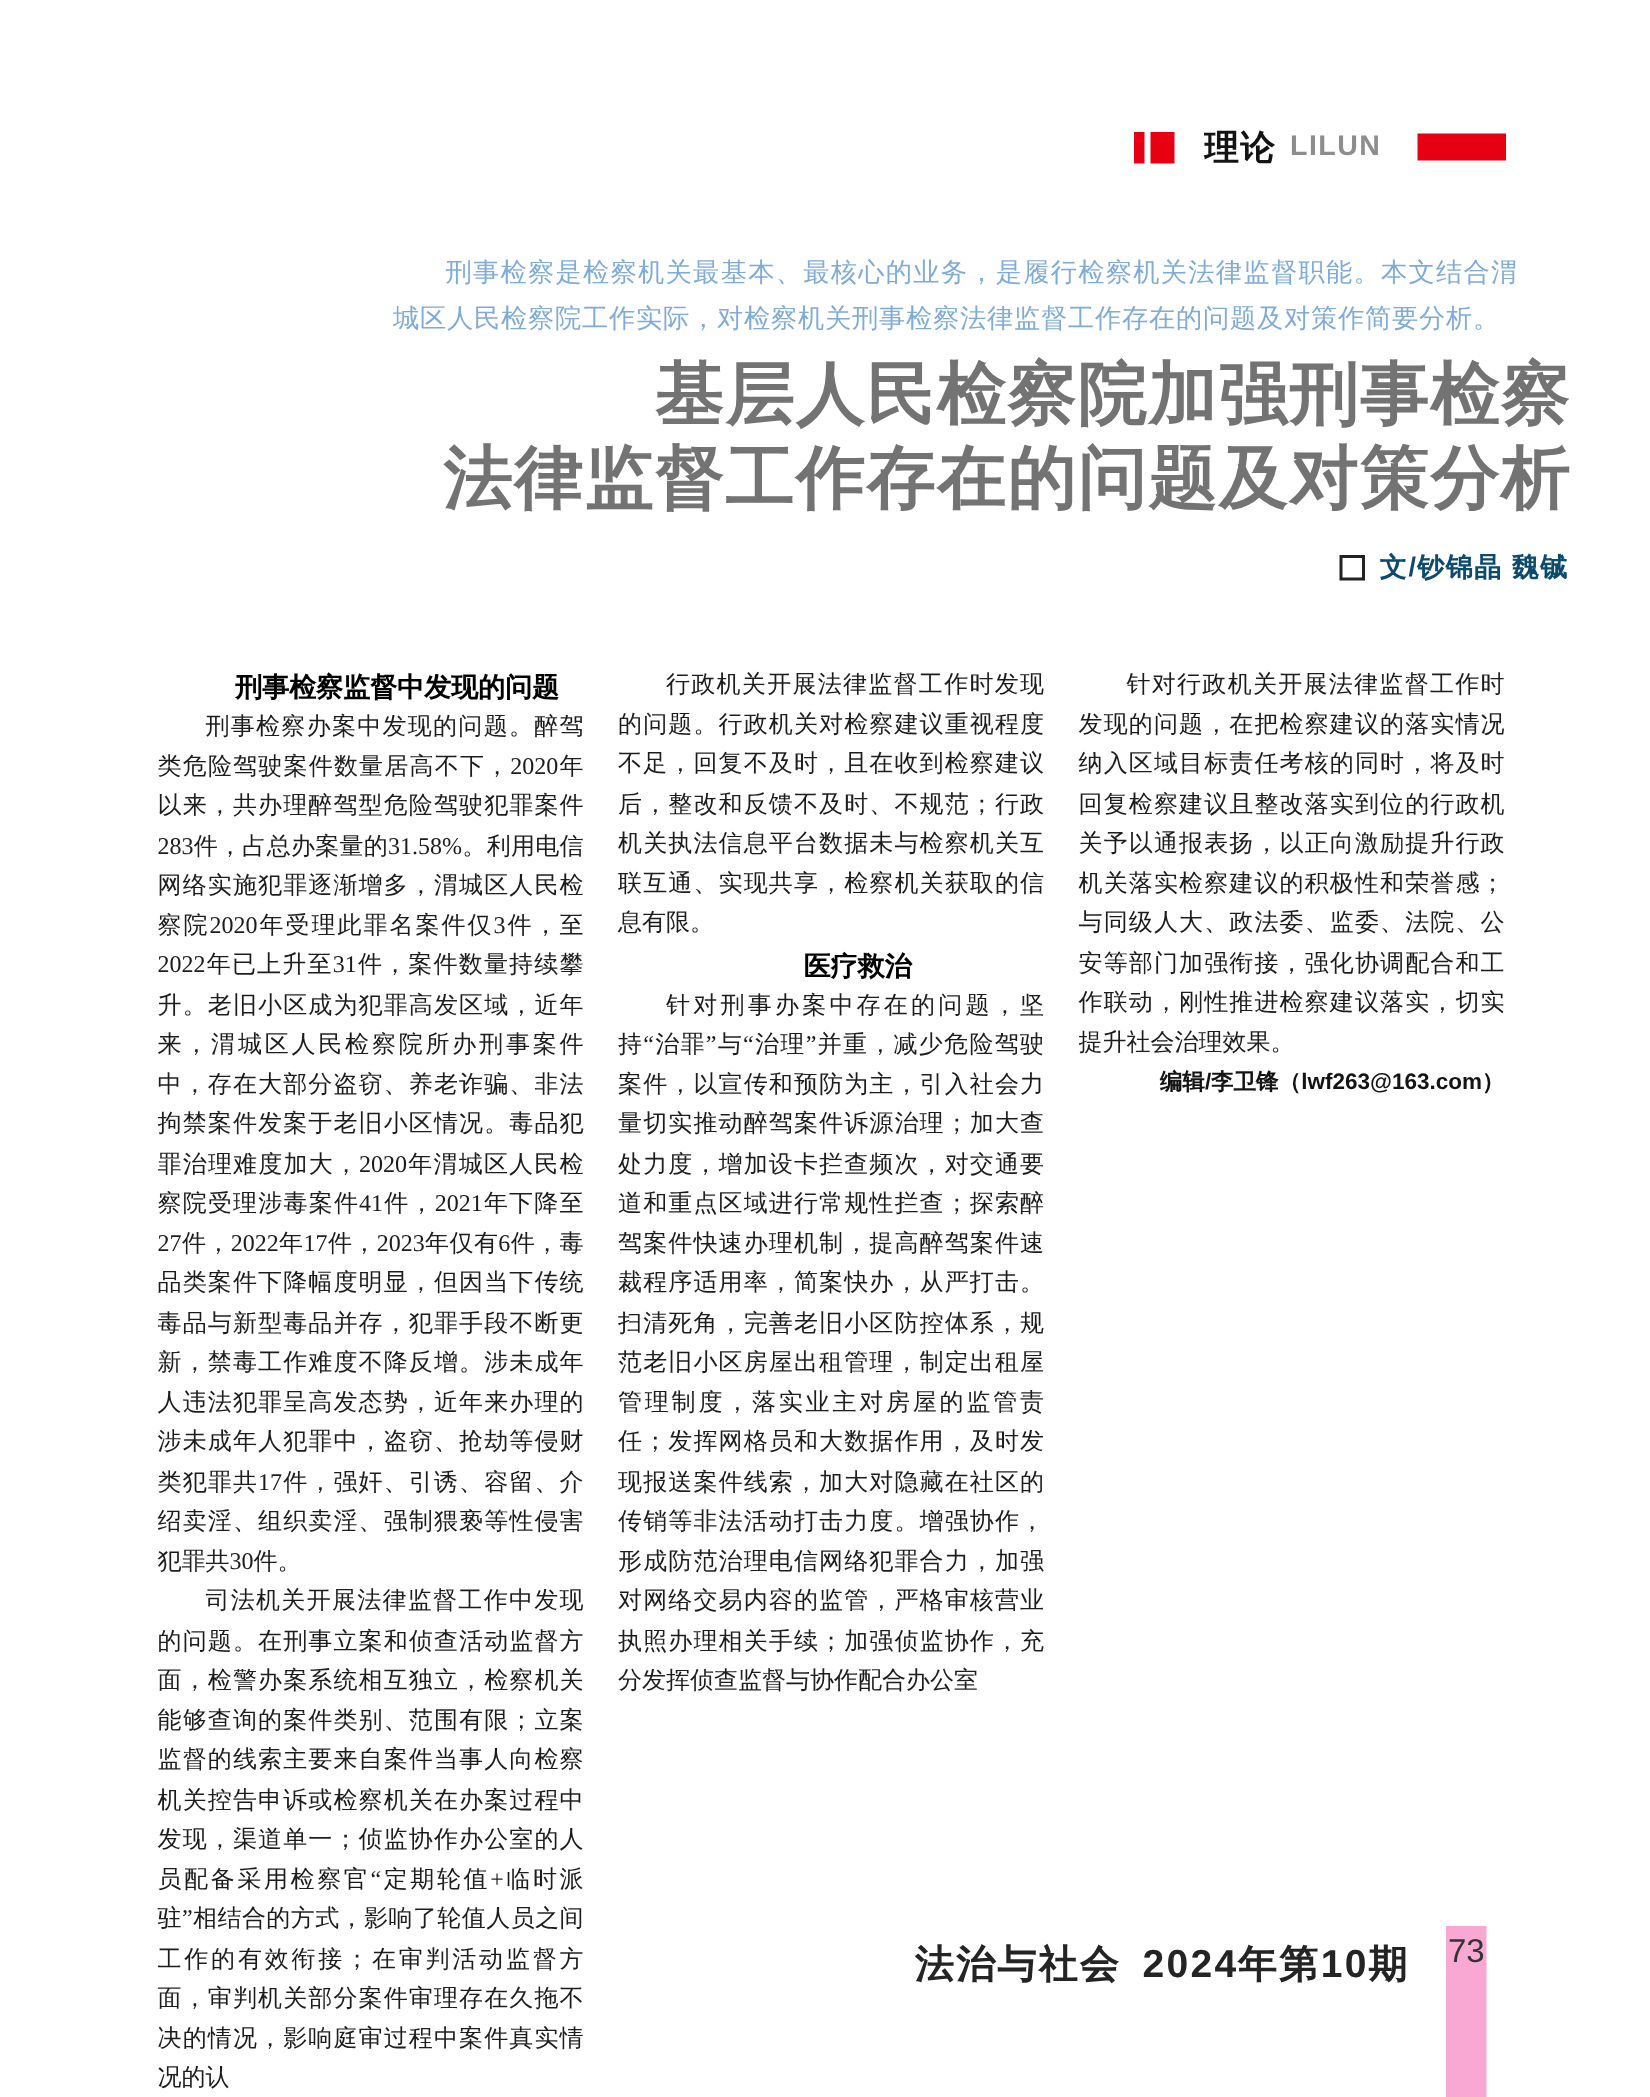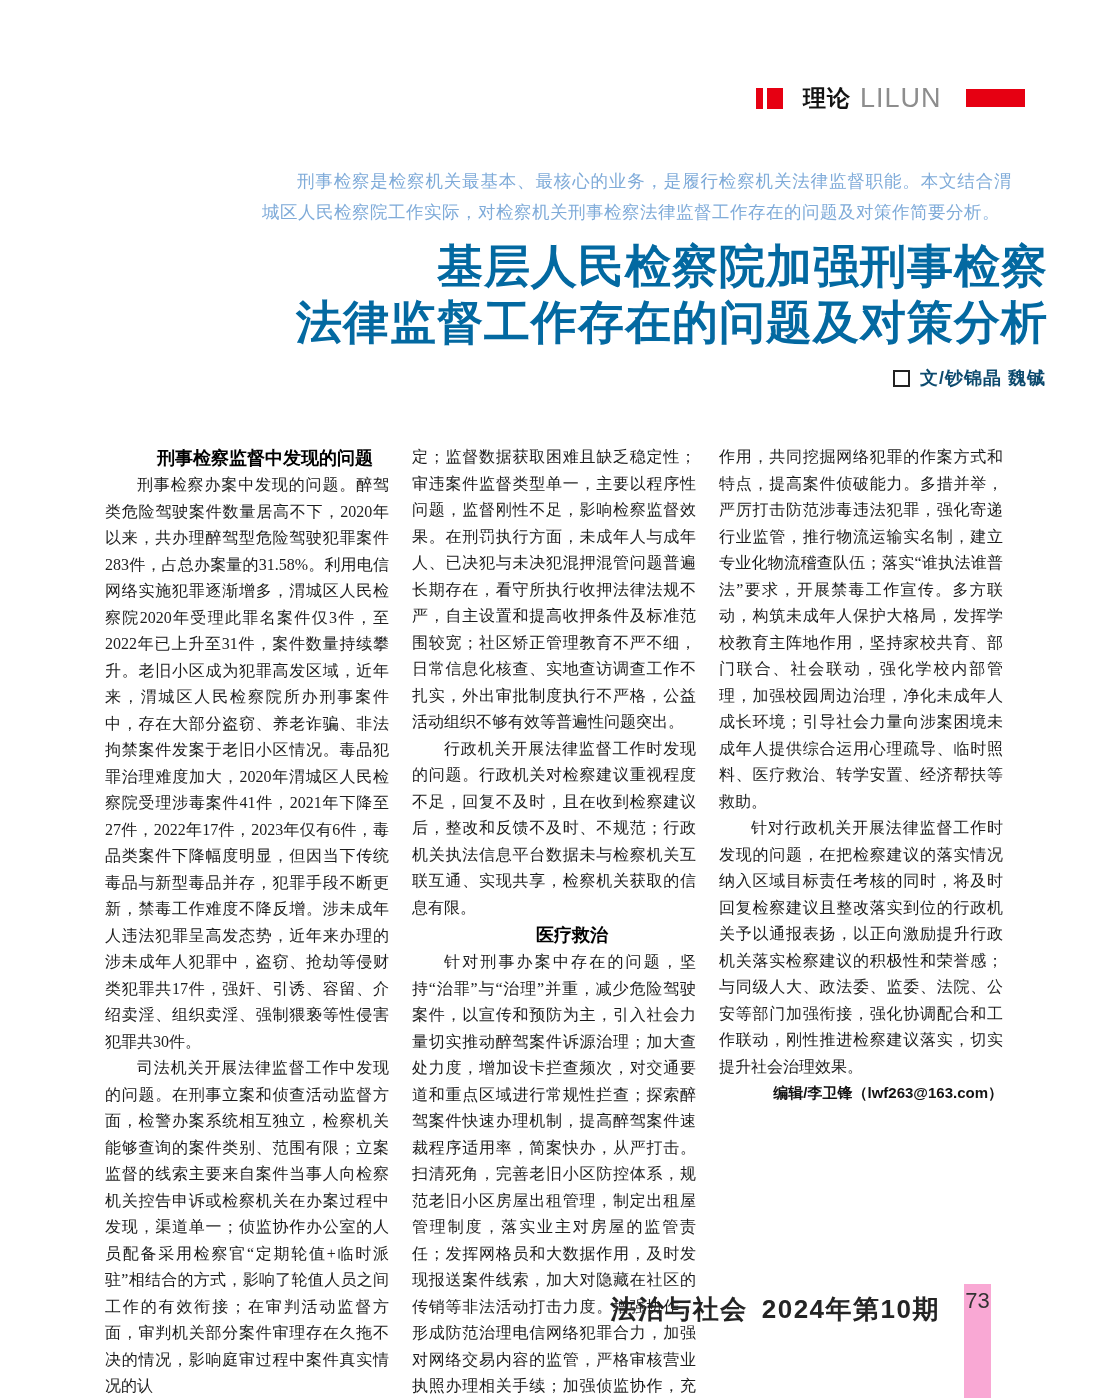--- a/index.html
+++ b/index.html
@@ -7,34 +7,34 @@
     position:relative;width:1100px;height:1398px;margin:0 auto;
     background:#ffffff;overflow:hidden;
     font-family:"Liberation Sans", sans-serif;
     padding-left:36px;
   }
   
   .masthead{position:absolute;top:86px;left:756px;display:flex;align-items:center;height:24px;}
   .mh-bar-thin{width:7px;height:21px;background:#e60012;}
   .mh-bar-thick{width:16px;height:21px;background:#e60012;margin-left:4px;}
   .mh-cn{margin-left:20px;font-size:23px;font-weight:bold;color:#131313;letter-spacing:1px;}
-  .mh-en{margin-left:9px;font-size:27px;color:#8d8d8d;letter-spacing:1px;}
+  .mh-en{margin-left:9px;font-size:19px;color:#8d8d8d;letter-spacing:1px;font-weight:bold;}
   .mh-rect{width:59px;height:18px;background:#e60012;margin-left:24px;}
   
   .intro{
     position:absolute;left:262px;top:166px;width:750px;
     font-size:17.5px;line-height:31px;color:#7fabd9;
     text-align:justify;text-indent:2em;letter-spacing:0.5px;
   }
   
   .title{
     position:absolute;left:150px;right:88px;top:238px;
-    text-align:right;color:#0369a1;font-weight:bold;
+    text-align:right;color:#737373;font-weight:bold;
     font-size:46px;line-height:56px;letter-spacing:1px;
-    font-family:Liberation Sans, sans-serif;
+    font-family:Liberation Mono, monospace;
   }
   
   .author{
     position:absolute;right:90px;top:366px;display:flex;align-items:center;
     font-size:18px;font-weight:bold;color:#0c4a6e;letter-spacing:1px;
   }
   .author-square{width:13px;height:13px;border:2px solid #222;margin-right:10px;flex:0 0 auto;}
   
   .body{
     position:absolute;left:105px;top:444px;width:898px;
@@ -95,28 +95,26 @@
 
   <div class="body">
 
     <div class="col">
       <p class="col-heading">刑事检察监督中发现的问题</p>
       <p>刑事检察办案中发现的问题。醉驾类危险驾驶案件数量居高不下，2020年以来，共办理醉驾型危险驾驶犯罪案件283件，占总办案量的31.58%。利用电信网络实施犯罪逐渐增多，渭城区人民检察院2020年受理此罪名案件仅3件，至2022年已上升至31件，案件数量持续攀升。老旧小区成为犯罪高发区域，近年来，渭城区人民检察院所办刑事案件中，存在大部分盗窃、养老诈骗、非法拘禁案件发案于老旧小区情况。毒品犯罪治理难度加大，2020年渭城区人民检察院受理涉毒案件41件，2021年下降至27件，2022年17件，2023年仅有6件，毒品类案件下降幅度明显，但因当下传统毒品与新型毒品并存，犯罪手段不断更新，禁毒工作难度不降反增。涉未成年人违法犯罪呈高发态势，近年来办理的涉未成年人犯罪中，盗窃、抢劫等侵财类犯罪共17件，强奸、引诱、容留、介绍卖淫、组织卖淫、强制猥亵等性侵害犯罪共30件。</p>
       <p>司法机关开展法律监督工作中发现的问题。在刑事立案和侦查活动监督方面，检警办案系统相互独立，检察机关能够查询的案件类别、范围有限；立案监督的线索主要来自案件当事人向检察机关控告申诉或检察机关在办案过程中发现，渠道单一；侦监协作办公室的人员配备采用检察官“定期轮值+临时派驻”相结合的方式，影响了轮值人员之间工作的有效衔接；在审判活动监督方面，审判机关部分案件审理存在久拖不决的情况，影响庭审过程中案件真实情况的认</p>
     </div>
 
     <div class="col">
-      <p class="cont">定；监督数据获取困难且缺乏稳定性；审违案件监督类型单一，主要以程序性问题，监督刚性不足，影响检察监督效果。在刑罚执行方面，未成年人与成年人、已决犯与未决犯混押混管问题普遍长期存在，看守所执行收押法律法规不严，自主设置和提高收押条件及标准范围较宽；社区矫正管理教育不严不细，日常信息化核查、实地查访调查工作不扎实，外出审批制度执行不严格，公益活动组织不够有效等普遍性问题突出。</p>
       <p>行政机关开展法律监督工作时发现的问题。行政机关对检察建议重视程度不足，回复不及时，且在收到检察建议后，整改和反馈不及时、不规范；行政机关执法信息平台数据未与检察机关互联互通、实现共享，检察机关获取的信息有限。</p>
       <p class="col-heading">医疗救治</p>
       <p>针对刑事办案中存在的问题，坚持“治罪”与“治理”并重，减少危险驾驶案件，以宣传和预防为主，引入社会力量切实推动醉驾案件诉源治理；加大查处力度，增加设卡拦查频次，对交通要道和重点区域进行常规性拦查；探索醉驾案件快速办理机制，提高醉驾案件速裁程序适用率，简案快办，从严打击。扫清死角，完善老旧小区防控体系，规范老旧小区房屋出租管理，制定出租屋管理制度，落实业主对房屋的监管责任；发挥网格员和大数据作用，及时发现报送案件线索，加大对隐藏在社区的传销等非法活动打击力度。增强协作，形成防范治理电信网络犯罪合力，加强对网络交易内容的监管，严格审核营业执照办理相关手续；加强侦监协作，充分发挥侦查监督与协作配合办公室</p>
     </div>
 
     <div class="col">
-      <p class="cont">作用，共同挖掘网络犯罪的作案方式和特点，提高案件侦破能力。多措并举，严厉打击防范涉毒违法犯罪，强化寄递行业监管，推行物流运输实名制，建立专业化物流稽查队伍；落实“谁执法谁普法”要求，开展禁毒工作宣传。多方联动，构筑未成年人保护大格局，发挥学校教育主阵地作用，坚持家校共育、部门联合、社会联动，强化学校内部管理，加强校园周边治理，净化未成年人成长环境；引导社会力量向涉案困境未成年人提供综合运用心理疏导、临时照料、医疗救治、转学安置、经济帮扶等救助。</p>
       <p>针对行政机关开展法律监督工作时发现的问题，在把检察建议的落实情况纳入区域目标责任考核的同时，将及时回复检察建议且整改落实到位的行政机关予以通报表扬，以正向激励提升行政机关落实检察建议的积极性和荣誉感；与同级人大、政法委、监委、法院、公安等部门加强衔接，强化协调配合和工作联动，刚性推进检察建议落实，切实提升社会治理效果。</p>
       <p class="editor">编辑/李卫锋（lwf263@163.com）</p>
     </div>
 
   </div>
 
   <div class="footer">
     <span>法治与社会</span><span class="issue">2024年第10期</span>
   </div>
   <div class="pagebar">

